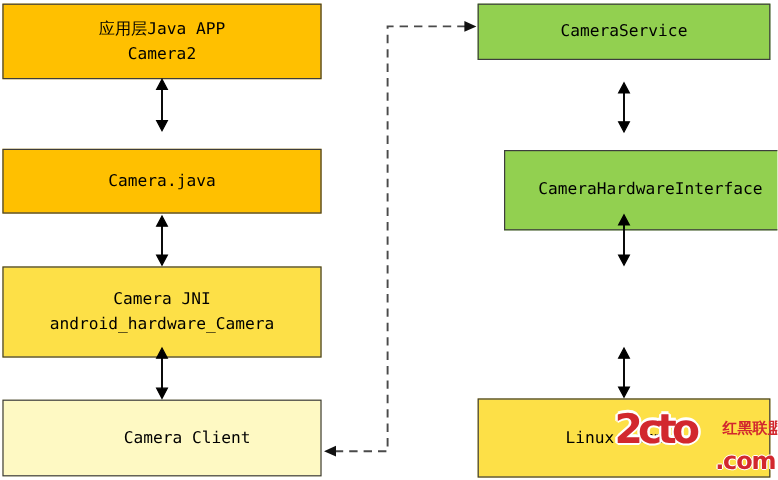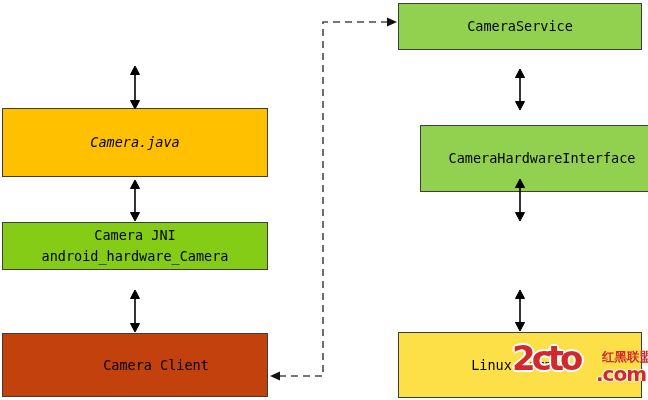--- a/index.html
+++ b/index.html
@@ -26,49 +26,53 @@
   }
   .wm-logo-word {
     position:absolute; left:512px; top:341px; z-index:5;
     font-family:"DejaVu Sans","Liberation Sans",sans-serif;
     font-weight:bold; font-size:34px; line-height:1; letter-spacing:-4px;
     color:#d2282e;
     text-shadow:-2px 0 #fff, 2px 0 #fff, 0 -2px #fff, 0 2px #fff,
                 -1px -1px #fff, 1px -1px #fff, -1px 1px #fff, 1px 1px #fff;
   }
   .wm-logo-com {
-    position:absolute; left:596px; top:364px; z-index:5;
+    position:absolute; left:596px; top:374px; z-index:5;
     font-family:"DejaVu Sans","Liberation Sans",sans-serif;
     font-weight:bold; font-size:20px; line-height:1; letter-spacing:-1px;
     color:#d2282e;
     text-shadow:-1px 0 #fff, 1px 0 #fff, 0 -1px #fff, 0 1px #fff;
   }
   .wm-tagline {
     position:absolute; left:602px; top:351px; z-index:5;
     font-size:12.5px; font-weight:bold; line-height:1; color:#d2282e;
     white-space:nowrap;
   }
 </style>
 </head>
 <body>
 
 <div class="canvas">
 
+  <div class="box" style="left: 2px; top: 3px; width: 266px; height: 63px; background-color: rgb(255, 192, 0);">
+    <div>应用层Java APP</div>
+    <div>Camera2</div>
+  </div>
 
-  <div class="box" style="left: 2px; top: 108px; width: 266px; height: 69px; background-color: rgb(255, 192, 0); font-style: italic;">
+  <div class="box" style="left: 2px; top: 124px; width: 266px; height: 54px; background-color: rgb(255, 192, 0);">
     <div>Camera.java</div>
     <div></div>
   </div>
 
-  <div class="box" style="left: 2px; top: 222px; width: 266px; height: 48px; background-color: #84cc16;">
+  <div class="box" style="left: 2px; top: 222px; width: 266px; height: 76px; background-color: #fde047;">
     <div>Camera JNI</div>
     <div>android_hardware_Camera</div>
   </div>
 
-  <div class="box" style="left: 2px; top: 333px; width: 266px; height: 64px; background-color: #c2410c; padding-left: 42px;">
+  <div class="box" style="left: 2px; top: 333px; width: 266px; height: 64px; background-color: #fef9c3; padding-left: 42px;">
     <div>Camera Client</div>
     <div></div>
   </div>
 
   <div class="box" style="left: 398px; top: 3px; width: 244px; height: 47px; background-color: rgb(146, 208, 80);">
     <div>CameraService</div>
     <div></div>
   </div>
 
   <div class="box" style="left: 398px; top: 125px; width: 244px; height: 67px; background-color: rgb(146, 208, 80); margin-left: 22px;">

